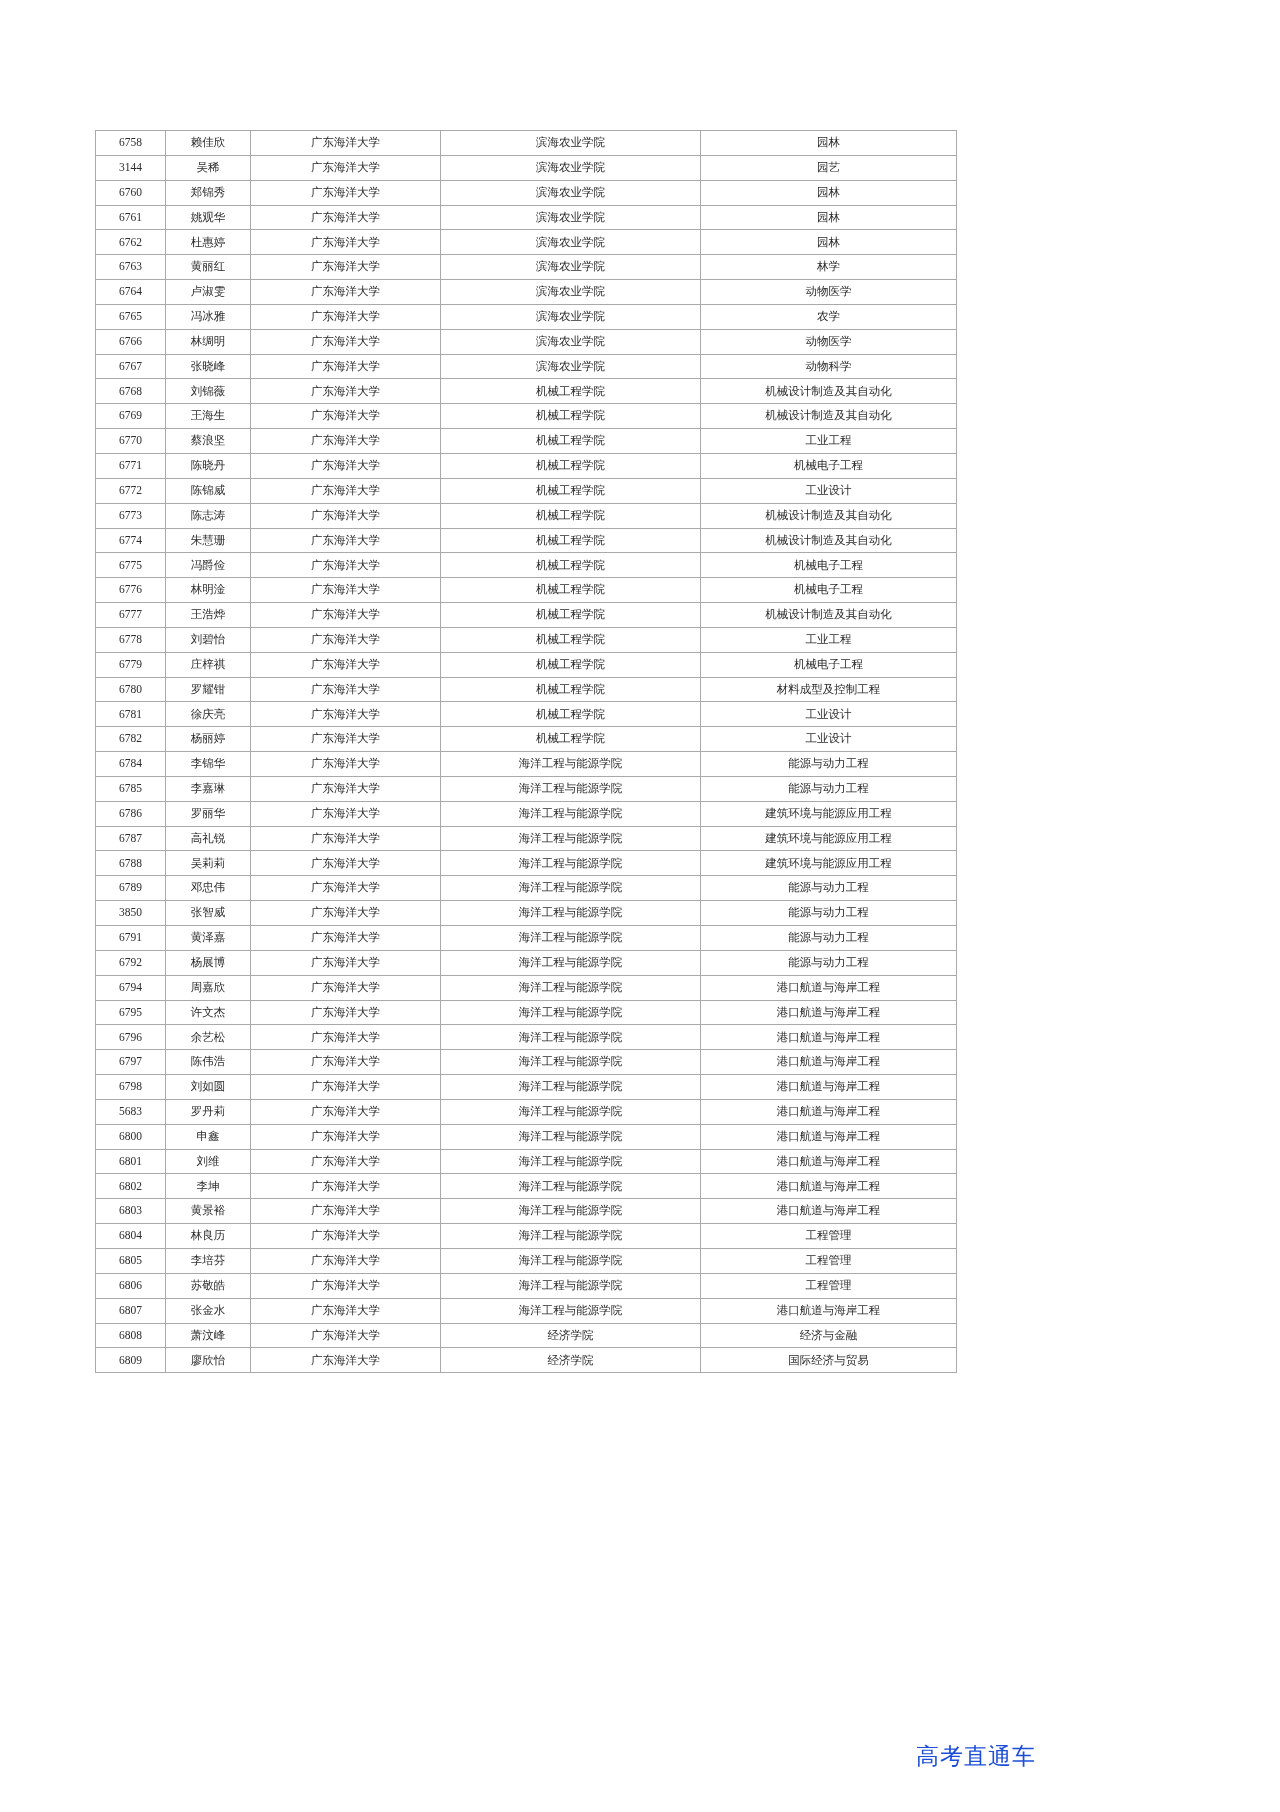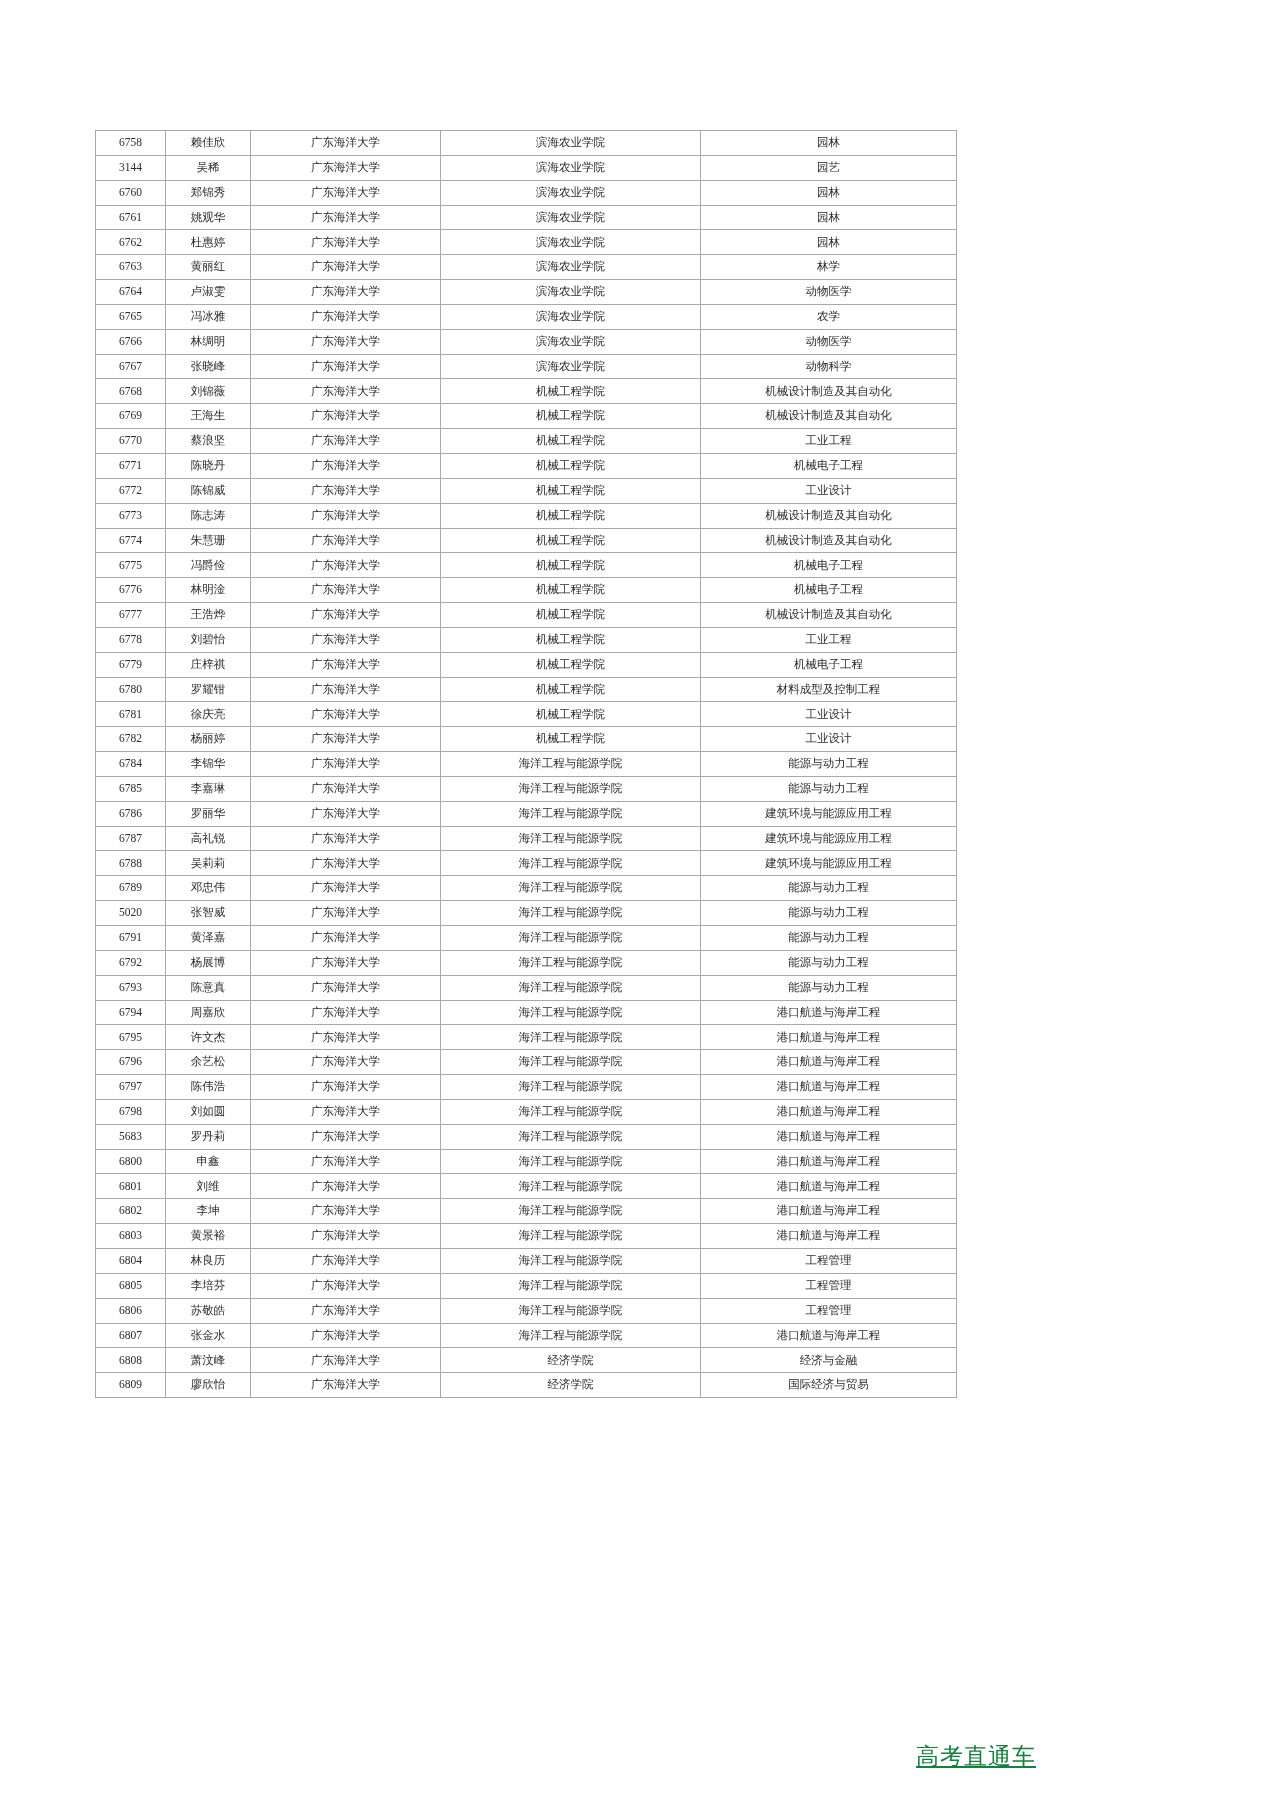--- a/index.html
+++ b/index.html
@@ -40,23 +40,22 @@
   col.c-univ     { width: 190px; }
   col.c-college  { width: 260px; }
   col.c-major    { width: 256px; }
   .watermark {
     position: absolute;
     right: 88px;
     bottom: 40px;
     font-family: "Liberation Sans", "DejaVu Sans", sans-serif;
     font-size: 23px;
     font-weight: 500;
-    color: #15803d;
+    color: #1d4ed8;
     letter-spacing: 1px;
-    text-decoration: underline;
   }
 </style>
 </head>
 <body>
 
 <div class="page">
 
   <table class="roster">
     <colgroup>
       <col class="c-id">
@@ -277,43 +276,36 @@
           <td>建筑环境与能源应用工程</td>
         </tr>
         <tr>
           <td>6789</td>
           <td>邓忠伟</td>
           <td>广东海洋大学</td>
           <td>海洋工程与能源学院</td>
           <td>能源与动力工程</td>
         </tr>
         <tr>
-          <td>5020</td>
+          <td>3850</td>
           <td>张智威</td>
           <td>广东海洋大学</td>
           <td>海洋工程与能源学院</td>
           <td>能源与动力工程</td>
         </tr>
         <tr>
           <td>6791</td>
           <td>黄泽嘉</td>
           <td>广东海洋大学</td>
           <td>海洋工程与能源学院</td>
           <td>能源与动力工程</td>
         </tr>
         <tr>
           <td>6792</td>
           <td>杨展博</td>
-          <td>广东海洋大学</td>
-          <td>海洋工程与能源学院</td>
-          <td>能源与动力工程</td>
-        </tr>
-        <tr>
-          <td>6793</td>
-          <td>陈意真</td>
           <td>广东海洋大学</td>
           <td>海洋工程与能源学院</td>
           <td>能源与动力工程</td>
         </tr>
         <tr>
           <td>6794</td>
           <td>周嘉欣</td>
           <td>广东海洋大学</td>
           <td>海洋工程与能源学院</td>
           <td>港口航道与海岸工程</td>

